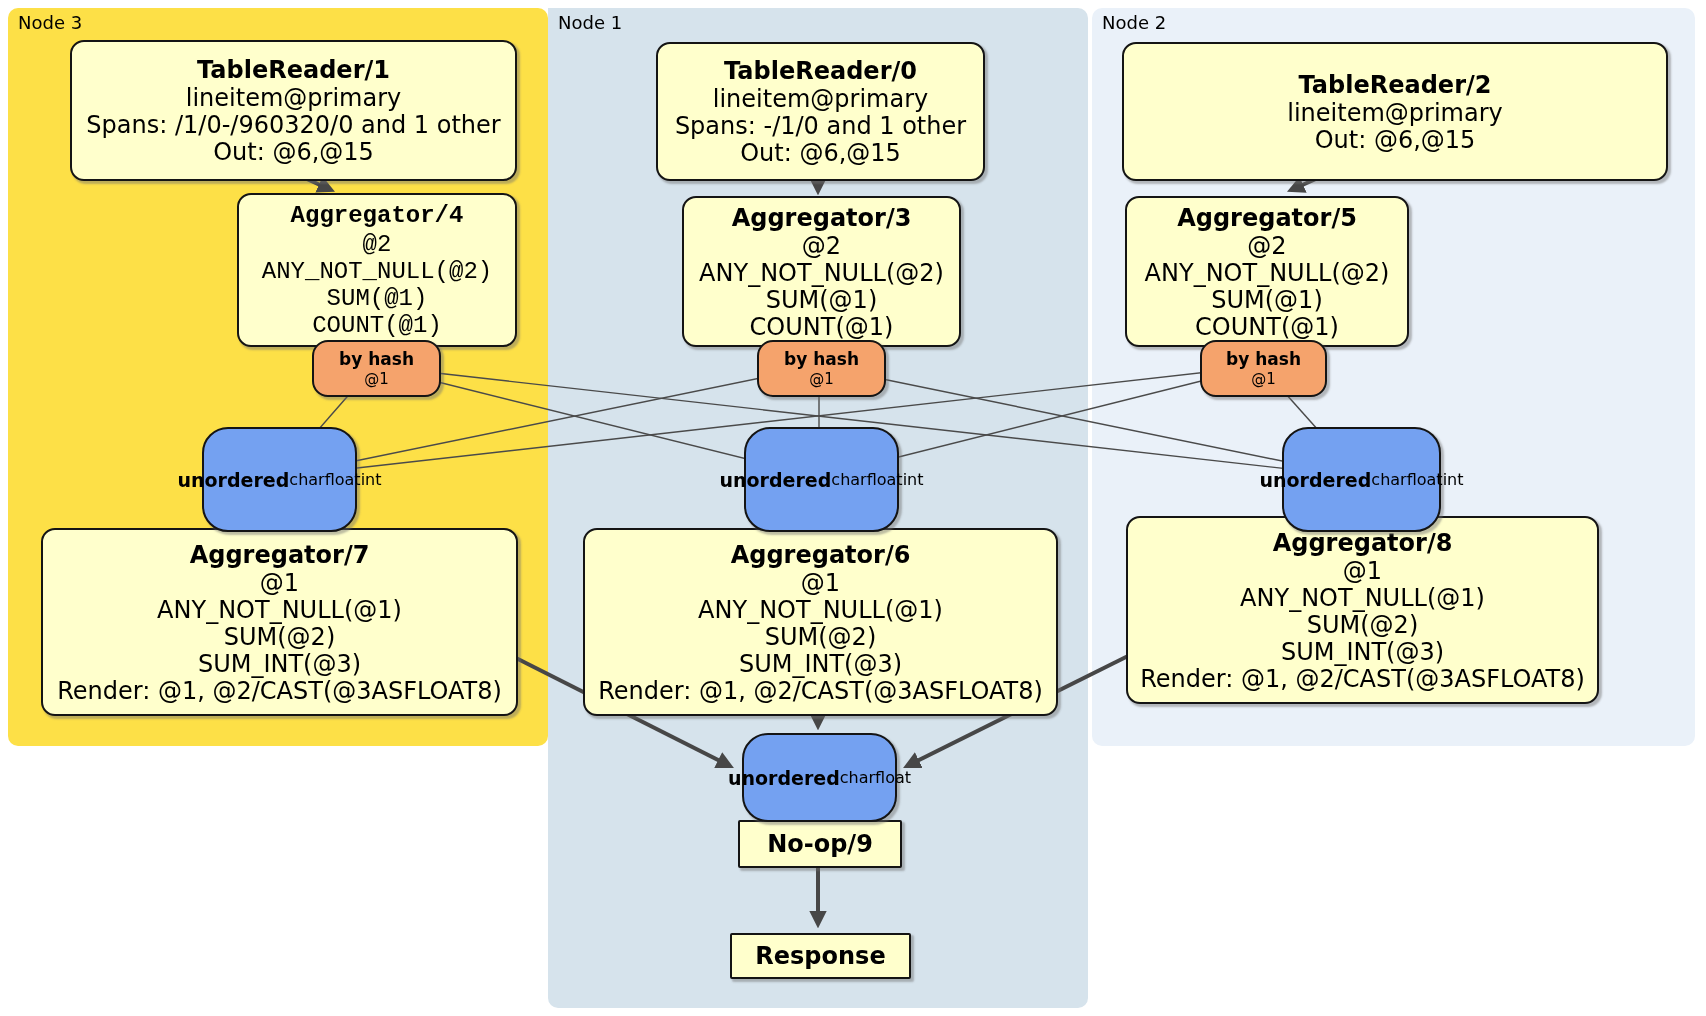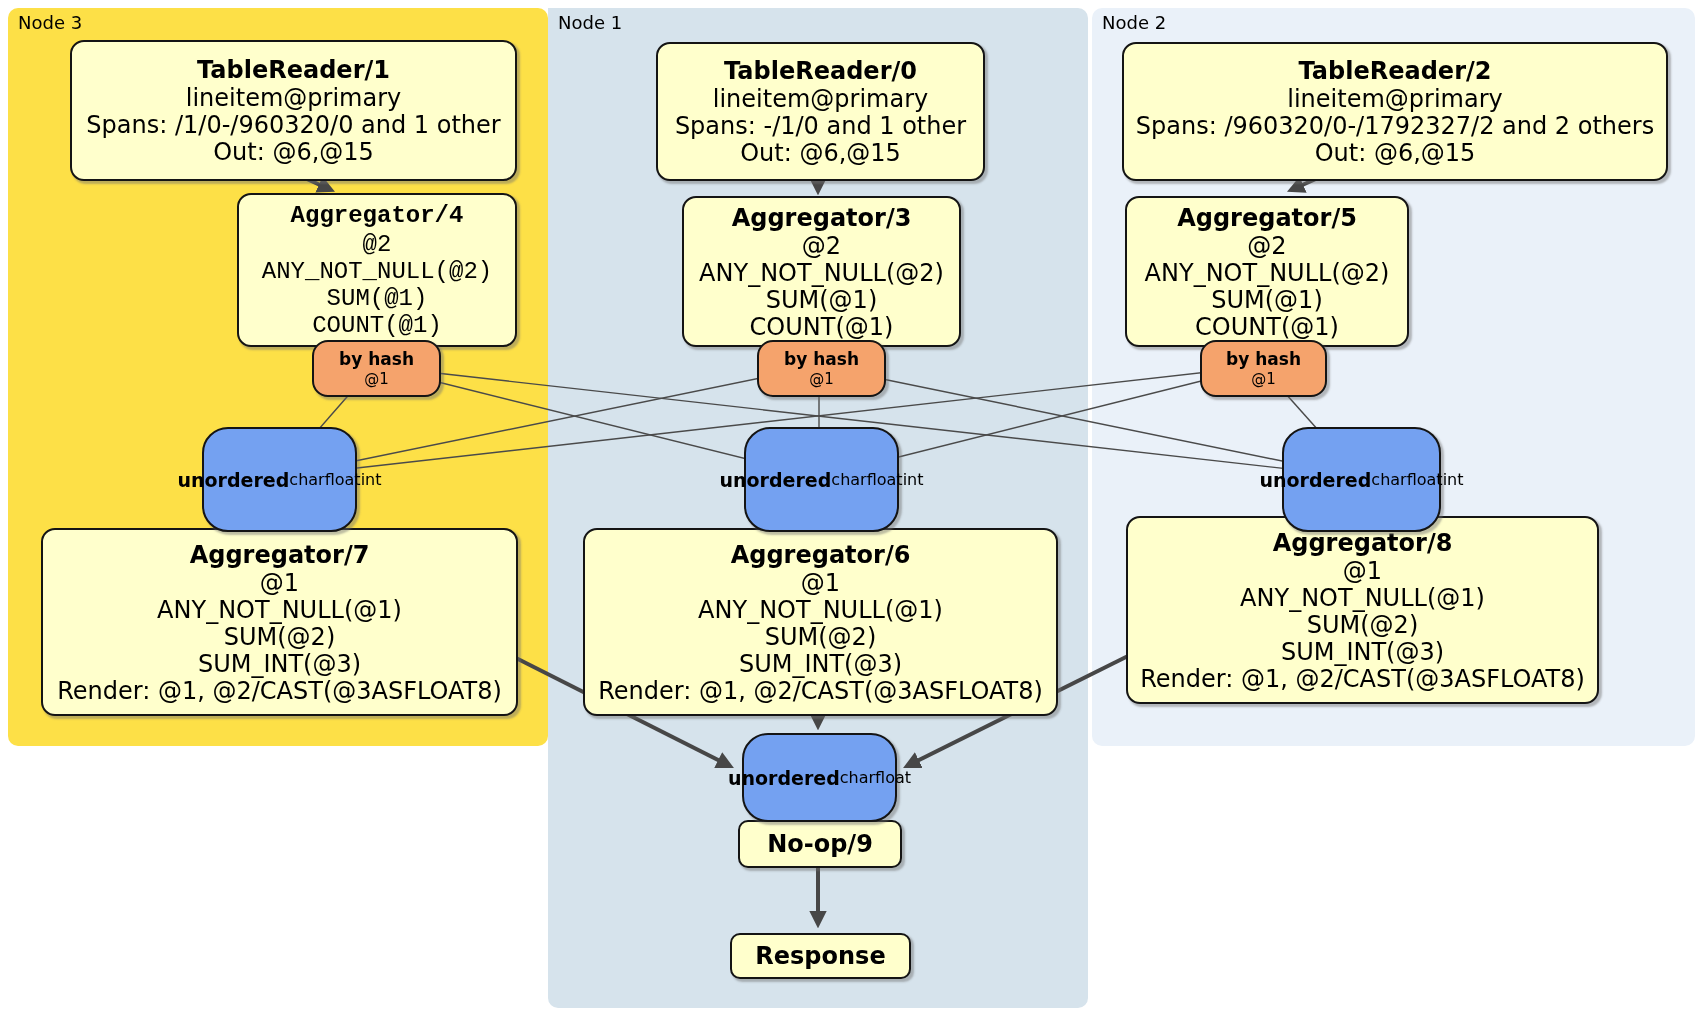--- a/index.html
+++ b/index.html
@@ -25,21 +25,21 @@
   .router .rt{font-size:17px;font-weight:bold;line-height:21px;}
   .router .rd{font-size:15px;line-height:18px;}
   .sync{
     position:absolute;z-index:3;background:#74a1f1;border:2px solid #141414;border-radius:26px;
     box-shadow:2.5px 2.5px 2px rgba(110,110,110,0.45);
     display:flex;justify-content:center;align-items:center;text-align:center;
   }
   .sync .st{font-size:19px;font-weight:bold;line-height:24px;}
   .sync .si{font-size:16px;line-height:21px;}
   .term .bt{font-size:24px;font-weight:bold;line-height:28px;}
-  .term{border-radius:10px;}
+  .term{border-radius:2px;}
 </style>
 </head>
 <body>
 
 <div id="canvas">
 
   <div class="region" style="left:8px;top:8px;width:540px;height:738px;background:#fde047;">
     <div class="region-label">Node 3</div>
   </div>
   <div class="region" style="left:548px;top:8px;width:540px;height:1000px;background:#d6e3ec;border-radius:0 10px 10px 10px;">
@@ -85,21 +85,20 @@
   </div>
   <div class="pbox" style="left:656px;top:42px;width:325px;height:135px;">
     <div class="bt">TableReader/0</div>
     <div class="bl">lineitem@primary</div>
     <div class="bl">Spans: -/1/0 and 1 other</div>
     <div class="bl">Out: @6,@15</div>
   </div>
   <div class="pbox" style="left:1122px;top:42px;width:542px;height:135px;">
     <div class="bt">TableReader/2</div>
     <div class="bl">lineitem@primary</div>
-    <div class="bl">Spans: /960320/0-/1792327/2 and 2 others</div>
     <div class="bl">Out: @6,@15</div>
   </div>
 
   <div class="pbox" style="left:237px;top:193px;width:276px;height:150px;font-family:Liberation Mono, monospace;">
     <div class="bt">Aggregator/4</div>
     <div class="bl">@2</div>
     <div class="bl">ANY_NOT_NULL(@2)</div>
     <div class="bl">SUM(@1)</div>
     <div class="bl">COUNT(@1)</div>
   </div>

